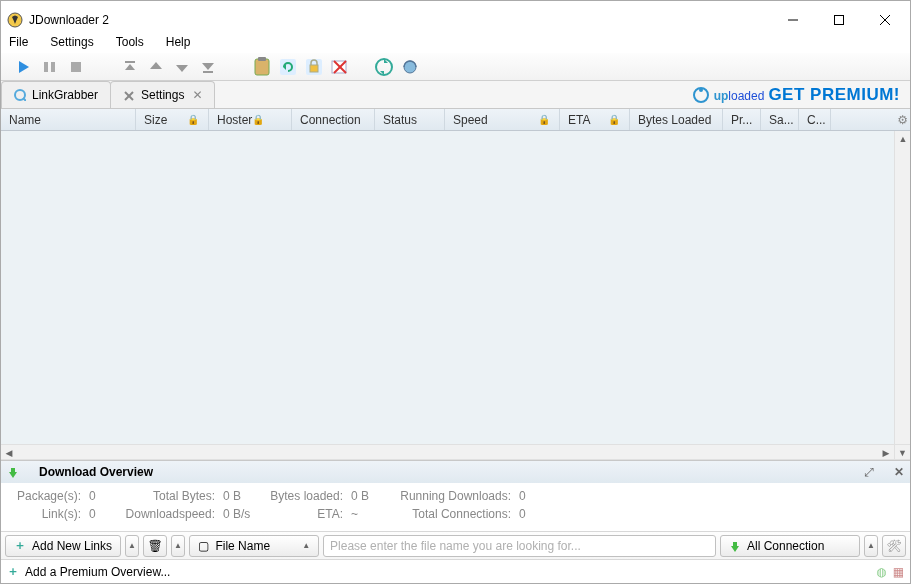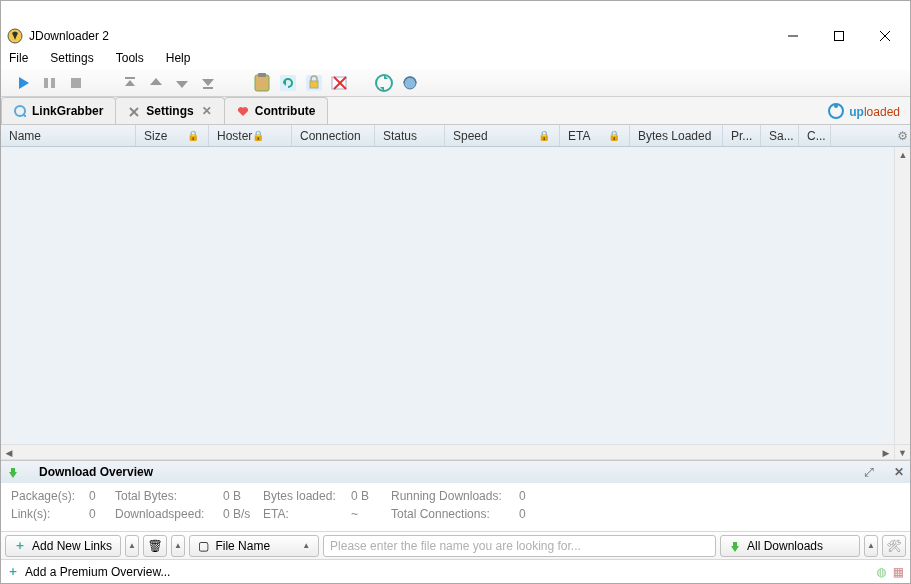--- a/index.html
+++ b/index.html
@@ -1,48 +1,48 @@
 <!DOCTYPE html>
 <html><head>
 <meta charset="utf-8">
 <style>
 * { box-sizing: border-box; margin: 0; padding: 0; font-family: "Segoe UI", Tahoma, sans-serif; font-size: 12px; }
 body { background: #fff; width: 911px; height: 584px; display: flex; flex-direction: column; border: 1px solid #aaa; }
-.title-bar { height: 30px; display: flex; align-items: center; padding: 7px 2px 0 6px; margin-top: 16px; }
+.title-bar { height: 30px; display: flex; align-items: center; padding: 7px 2px 0 6px; }
 .title-bar .app-icon { width:16px; height:16px; margin-right:6px; }
 .title-text { flex:1; }
 .win-btn { width:46px; height:28px; display:flex; align-items:center; justify-content:center; }
 .menu-bar { height:22px; display:flex; align-items:center; padding:0 4px; gap:14px; }
 .menu-item { padding:2px 4px; }
 .tool-bar { height:28px; display:flex; align-items:center; padding:2px 6px 2px 10px; gap:0; border-bottom:1px solid #d0d0d0; background:linear-gradient(#fdfdfd,#f2f2f2); }
 .tb-btn { width:26px; height:26px; display:flex; align-items:center; justify-content:center; border-radius:2px; }
 .tb-gap { width:28px; }
 .tb-gap2 { width:18px; }
 .tab-row { height:28px; display:flex; align-items:stretch; background:#f5f5f5; border-bottom:1px solid #c8c8c8; }
-.tab { display:flex; align-items:center; gap:6px; padding:0 12px; border:1px solid #c8c8c8; border-bottom:none; margin-right:-1px; background:#f0f0f0; border-top-left-radius:4px; border-top-right-radius:4px; position:relative;font-weight:bold;}
+.tab { display:flex; align-items:center; gap:6px; padding:0 12px; border:1px solid #c8c8c8; border-bottom:none; margin-right:-1px; background:#f0f0f0; border-top-left-radius:4px; border-top-right-radius:4px; position:relative;}
 .tab.active{background:#fff; font-weight:bold;}
 .tab .close-x{color:#888; margin-left:2px;}
 .tab-spacer{flex:1;}
 .premium-ad{display:flex; align-items:center; padding:0 10px; gap:4px;}
 .premium-ad .brand{color:#2e94d0; font-weight:bold; font-size:17px;}
-.premium-ad .brand .light{color:#c2410c; font-weight:normal;}
+.premium-ad .brand .light{color:#1d4ed8; font-weight:normal;}
 .premium-ad .cta{color:#0077d4; font-weight:bold; font-size:17px; letter-spacing:0.5px;}
 .col-headers{height:22px; display:flex; align-items:center; background:linear-gradient(#eef3f8,#e0e9f0); border-bottom:1px solid #c0c8d0; position:relative;}
 .col-h{padding:0 8px; height:100%; display:flex; align-items:center; border-right:1px solid #cfd8e0; color:#333; overflow:hidden;white-space:nowrap;}
 .lock{color:#aab; font-size:10px;}
 .main-list{flex:1; position:relative; background:#ecf2f5;}
 .scrollbar-v{position:absolute;right:0;top:0;width:16px;height:100%;background:#f1f1f1;border-left:1px solid #e0e0e0;}
 .scroll-arrow{width:16px;height:16px;display:flex;align-items:center;justify-content:center;color:#666;font-size:9px;}
 .scrollbar-h{height:16px;background:#f1f1f1;border-top:1px solid #e0e0e0;border-bottom:1px solid #e0e0e0;display:flex;}
 .overview{border-top:1px solid #c8c8c8;}
 .ov-header{height:22px;display:flex;align-items:center;background:linear-gradient(#eef3f8,#e0e9f0);padding:0 6px;gap:20px;}
 .ov-header .title{font-weight:bold;flex:1;}
 .ov-body{padding:4px 10px 8px 10px; color:#888;}
 .ov-row{display:flex;gap:8px;height:18px;align-items:center;}
-.ov-label{text-align:left;}
+.ov-label{text-align:right;}
 .ov-val{color:#888;}
 .bottom-bar{height:28px;display:flex;align-items:center;padding:2px 4px;gap:4px;border-top:1px solid #d8d8d8;background:linear-gradient(#fdfdfd,#f5f5f5);}
 .bb-btn{height:22px;display:flex;align-items:center;gap:6px;padding:0 8px;border:1px solid #c0c0c0;border-radius:3px;background:linear-gradient(#fff,#ececec);}
 .bb-split{width:14px;padding:0;justify-content:center;}
 .bb-input{flex:1;height:22px;border:1px solid #c0c0c0;border-radius:3px;padding:0 6px;color:#000000;}
 .bb-input::placeholder{color:#b0b0b0;}
 .status-bar{height:24px;display:flex;align-items:center;padding:0 6px;gap:6px;border-top:1px solid #d8d8d8;}
 .status-bar .spacer{flex:1;}
 svg{display:block;}
 .gear{position:absolute;right:2px;top:4px;color:#888;}
@@ -180,35 +180,28 @@
   <div class="tab">
     <span>
         <svg width="12" height="12">
           <line x1="2" y1="3" x2="10" y2="11" stroke="#888" stroke-width="2"></line>
           <line x1="10" y1="3" x2="2" y2="11" stroke="#888" stroke-width="2"></line>
         </svg>
       </span>
     <span>Settings</span>
     <span class="close-x">✕</span>
   </div>
-  <div class="tab">
-    <span>
-        <svg width="12" height="12">
-          <path d="M6 11 L1 6 A3 3 0 0 1 6 3 A3 3 0 0 1 11 6 Z" fill="#e55"></path>
-        </svg>
-      </span>
-    <span>Contribute</span>
-  </div>
   <div class="tab-spacer"></div>
   <div class="premium-ad">
     <svg width="18" height="18">
         <circle cx="9" cy="9" r="7" fill="none" stroke="#2e94d0" stroke-width="2"></circle>
         <circle cx="9" cy="4" r="2" fill="#2e94d0"></circle>
       </svg>
     <span class="brand"><span>up</span><span class="light">loaded</span></span>
+    <span class="cta">GET PREMIUM!</span>
   </div>
 </div>
 
 <div class="col-headers">
   <div class="col-h" style="width:135px">Name</div>
   <div class="col-h" style="width:73px;justify-content:space-between">
       <span>Size</span>
       <span class="lock">🔒</span>
     </div>
   <div class="col-h" style="width:83px;">
@@ -300,21 +293,21 @@
       </span>
     <span style="font-size:8px;color:#666">▲</span>
   </div>
   <input class="bb-input" placeholder="Please enter the file name you are looking for..." style="">
   <div class="bb-btn" style="width:140px">
     <span>
         <svg width="12" height="12">
           <polygon points="6,12 10,6 8,6 8,2 4,2 4,6 2,6" fill="#4b4"></polygon>
         </svg>
       </span>
-    <span>All Downloads</span>
+    <span>All Connection</span>
   </div>
   <div class="bb-btn bb-split">
       <span style="font-size:8px;color:#666">▲</span>
     </div>
   <div class="bb-btn bb-split" style="width:24px">
       <span style="color:#888">🛠</span>
     </div>
 </div>
 
 <div class="status-bar">

